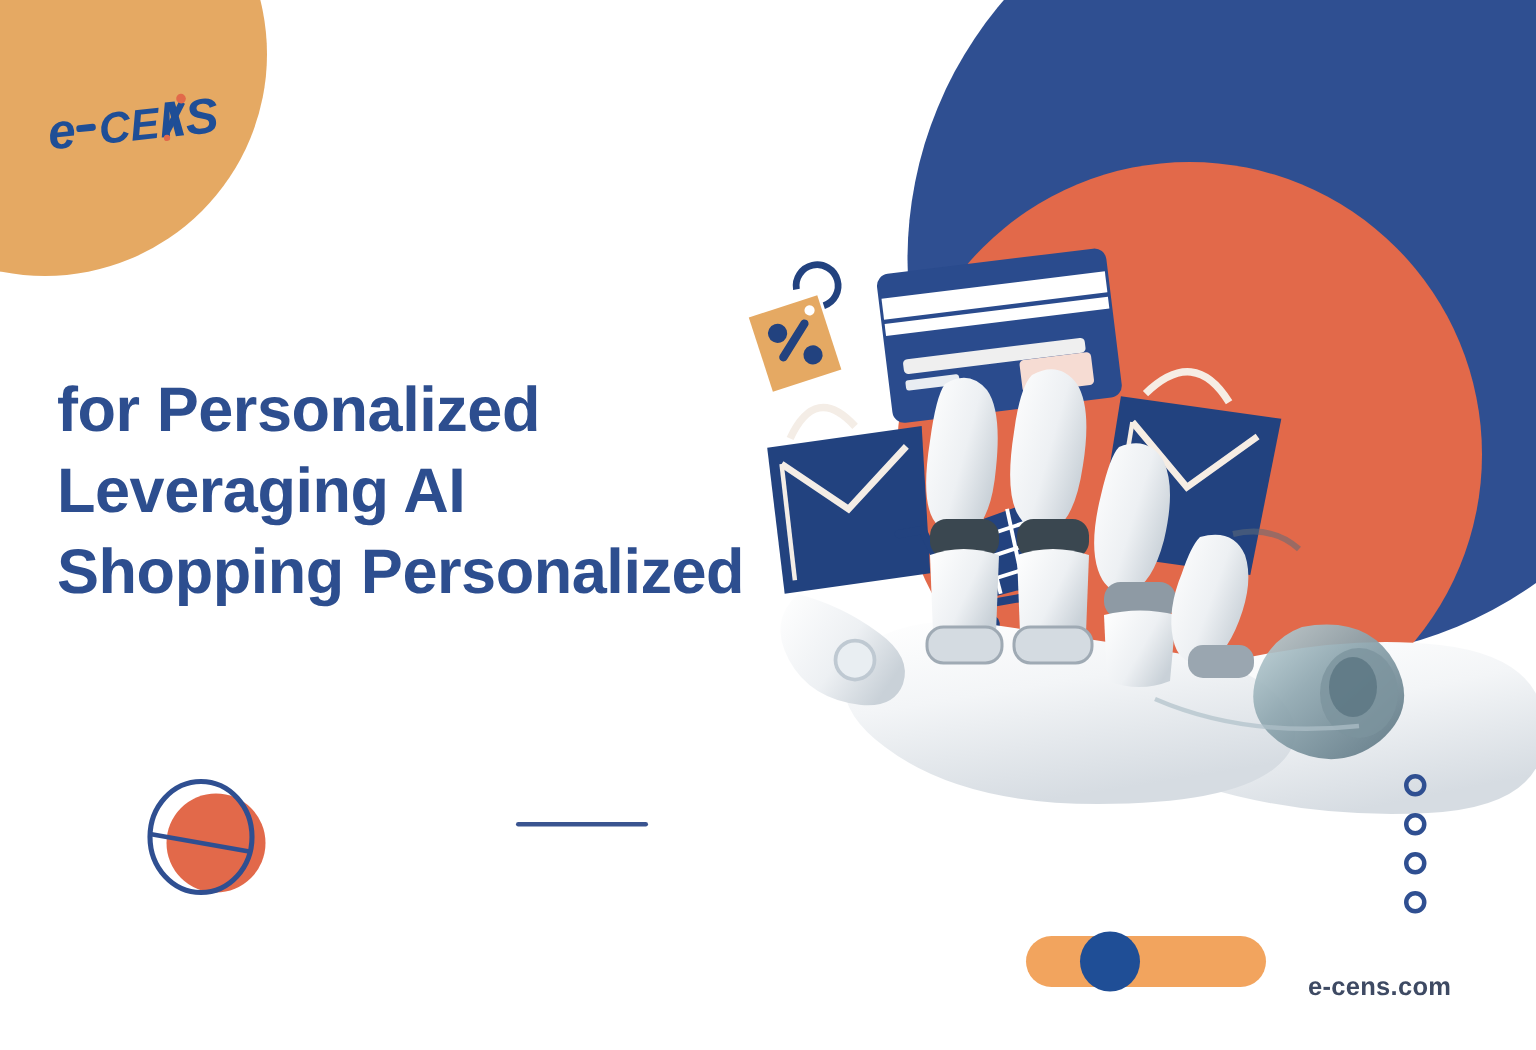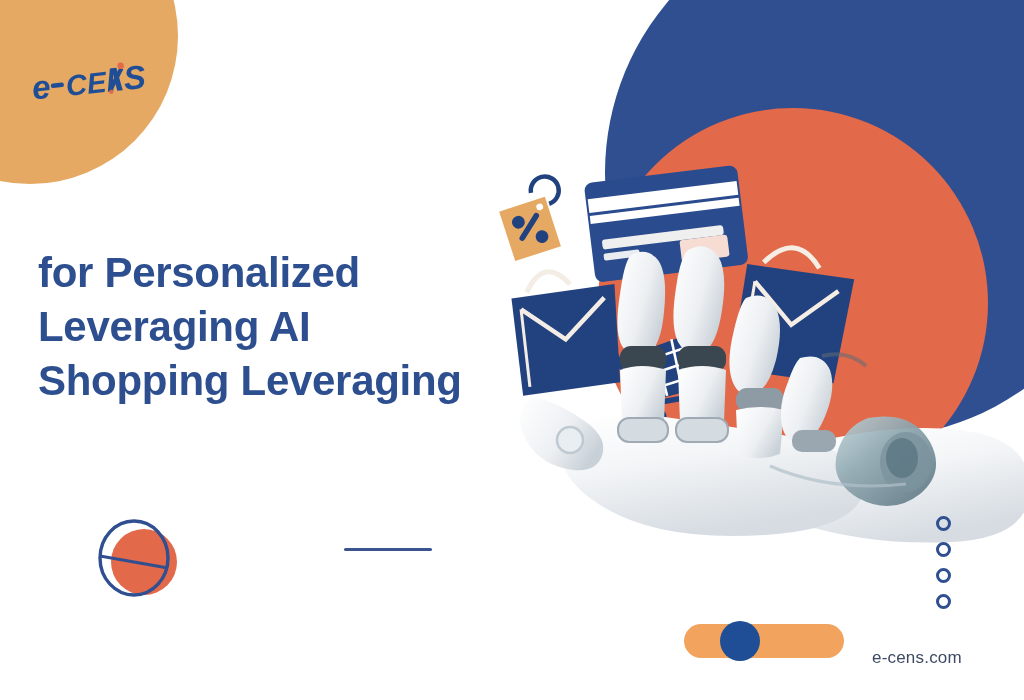--- a/index.html
+++ b/index.html
@@ -144,21 +144,21 @@
   }
 
   
 
   .site-url {
     position: absolute;
     left: 872px;
     top: 648px;
     color: #3E4A63;
     font-size: 17px;
-    font-weight: 400;
+    font-weight: 700;
     letter-spacing: 0.2px;
     font-family: "Liberation Sans", sans-serif;
     white-space: nowrap;
   }
 </style>
 </head>
 <body>
 
 <div id="canvas">
 
@@ -177,21 +177,21 @@
         <circle cx="92.5" cy="9.5" r="3.2" fill="#E2694A"></circle>
         <circle cx="80.5" cy="34.5" r="2.1" fill="#E2694A"></circle>
         <text x="94" y="34" font-family="Liberation Sans, sans-serif" font-size="33" font-weight="700" font-style="italic" fill="#1F4E96">S</text>
       </g>
     </svg>
   </div>
 
   <h1 class="headline">
     <span class="ln">for Personalized</span>
     <span class="ln">Leveraging AI</span>
-    <span class="ln">Shopping Leveraging</span>
+    <span class="ln">Shopping Personalized</span>
   </h1>
 
   <div class="artwork">
     <svg width="554" height="400" viewBox="0 0 554 400">
       <defs>
         <linearGradient id="handGrad" x1="0" y1="0" x2="0.4" y2="1">
           <stop offset="0%" stop-color="#FFFFFF"></stop>
           <stop offset="45%" stop-color="#F3F5F7"></stop>
           <stop offset="100%" stop-color="#D6DCE2"></stop>
         </linearGradient>

